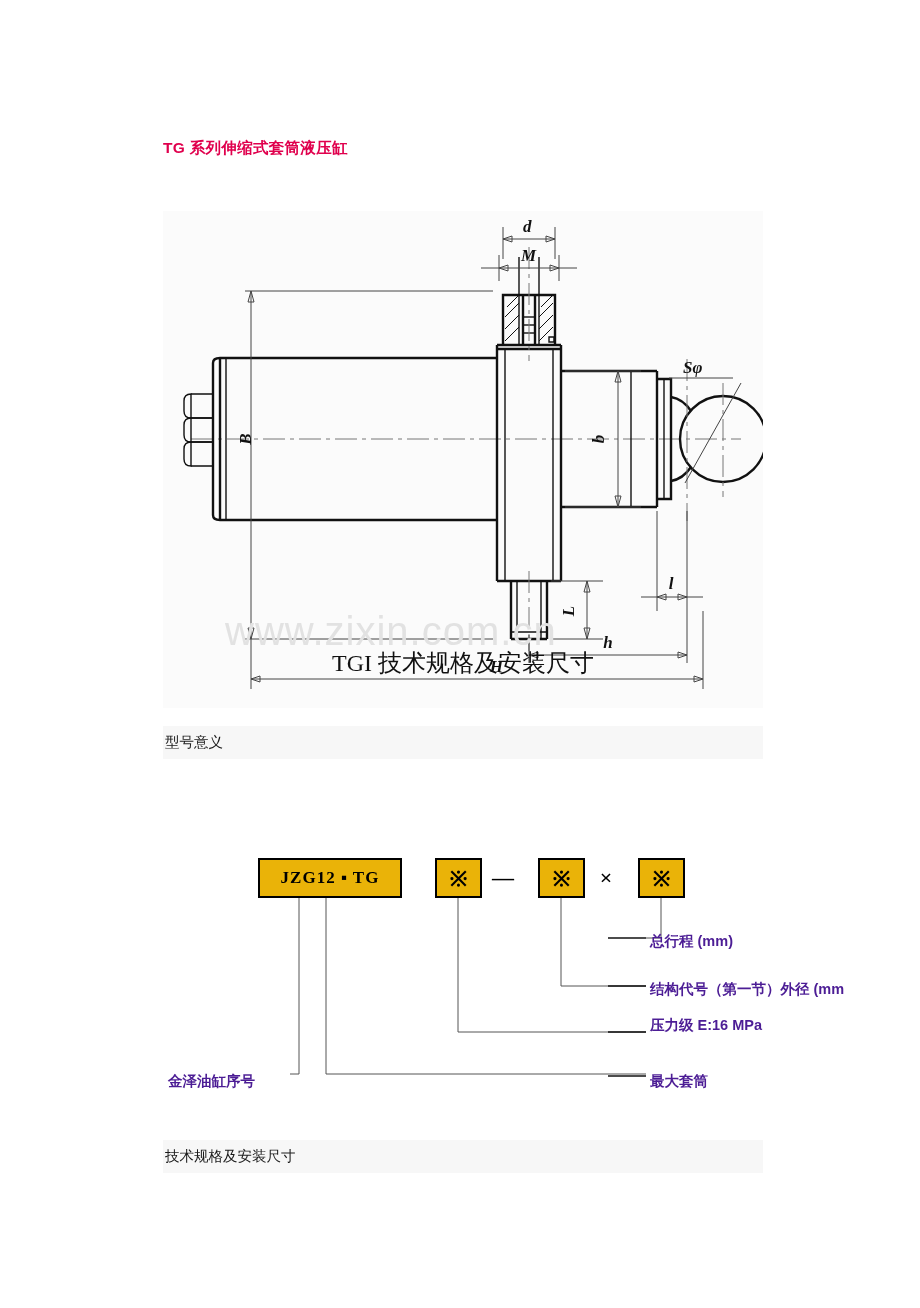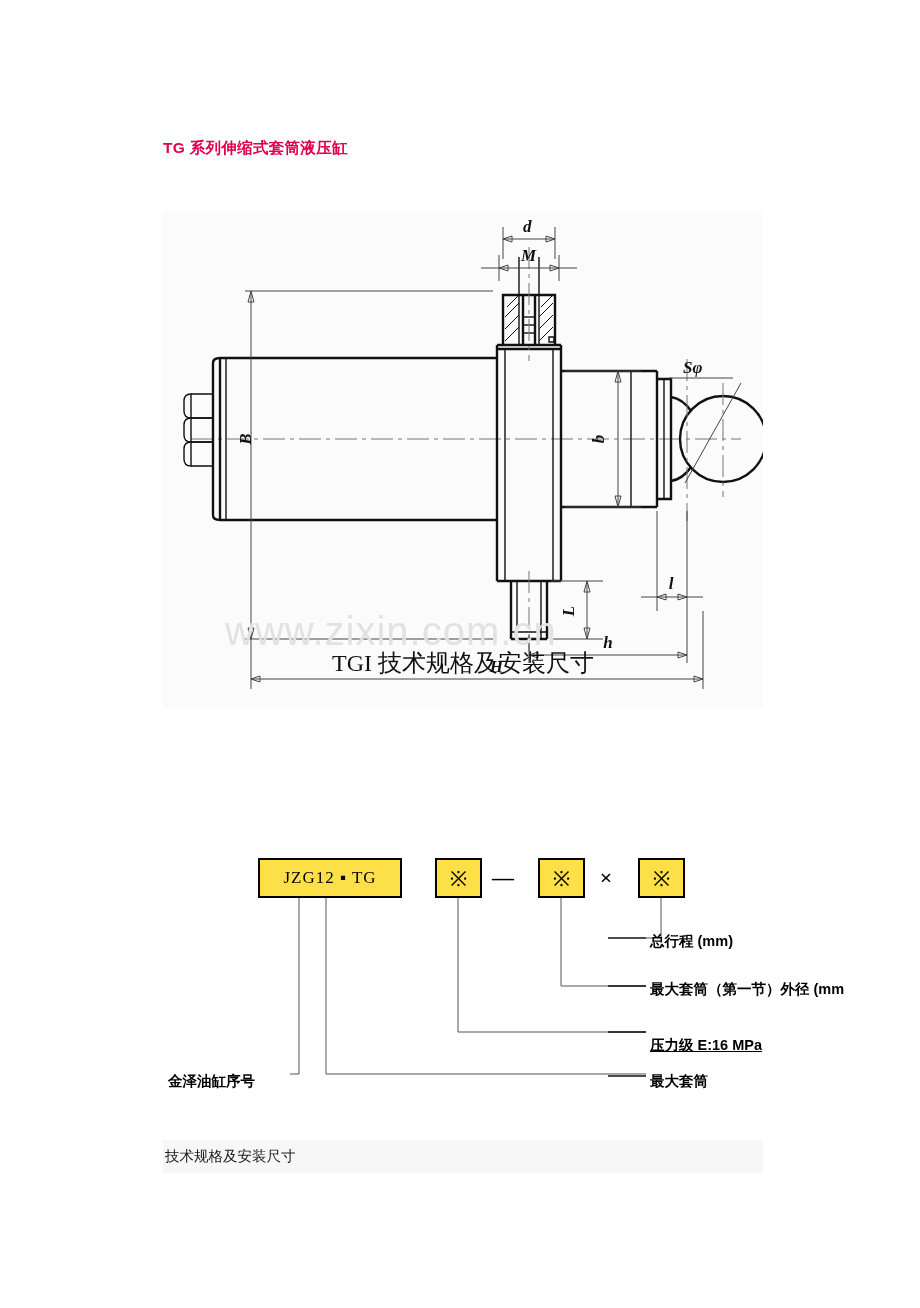--- a/index.html
+++ b/index.html
@@ -107,27 +107,27 @@
   .figure-model .canvas {
     position: absolute;
     left: 0; top: 0;
     width: 757px;
     height: 290px;
   }
 
   .mbox {
     position: absolute;
     border: 2.5px solid #000;
-    background: #fde047;
+    background: #eab308;
     box-sizing: border-box;
     display: flex;
     align-items: center;
     justify-content: center;
     font-family: "Liberation Serif", "DejaVu Serif", serif;
-    font-weight: normal;
+    font-weight: bold;
     color: #000;
   }
   #mbox-code {
     left: 95px; top: 38px;
     width: 144px; height: 40px;
     font-size: 17px;
     letter-spacing: 1px;
   }
   #mbox-s1 { left: 272px; top: 38px; width: 47px; height: 40px; font-size: 21px; }
   #mbox-s2 { left: 375px; top: 38px; width: 47px; height: 40px; font-size: 21px; }
@@ -145,27 +145,27 @@
     width: 30px;
     height: 40px;
   }
   #msep-dash  { left: 325px; top: 38px; }
   #msep-times { left: 428px; top: 38px; }
 
   .mlabel {
     position: absolute;
     font-size: 14.5px;
     font-weight: bold;
-    color: #000000;
+    color: #4c1d95;
     white-space: nowrap;
     font-family: "Liberation Sans", "DejaVu Sans", sans-serif;
   }
   #mlabel-stroke { left: 487px; top: 112px; }
   #mlabel-od     { left: 487px; top: 160px; }
-  #mlabel-press  { left: 487px; top: 216px; text-decoration: underline; }
+  #mlabel-press  { left: 487px; top: 196px; }
   #mlabel-struct { left: 487px; top: 252px; }
   #mlabel-serial { left: 5px;   top: 252px; font-family: Liberation Serif, serif; }
 
   
   svg { display: block; }
   .ln   { stroke: #111; stroke-width: 1.4; fill: none; }
   .ln-b { stroke: #111; stroke-width: 2.4; fill: none; }
   .ln-t { stroke: #555; stroke-width: 1;   fill: none; }
   .dim  { stroke: #444; stroke-width: 1;   fill: none; }
   .cl   { stroke: #777; stroke-width: 1;   fill: none;
@@ -329,20 +329,21 @@
       <path class="dim" d="M 88 468 l 9 -3 l 0 6 Z" fill="#333"></path>
       <path class="dim" d="M 540 468 l -9 -3 l 0 6 Z" fill="#333"></path>
       <text class="dimtext" x="340" y="461" text-anchor="end">H</text>
     </svg>
 
     <div class="watermark">www.zixin.com.cn</div>
 
     <div class="fig-caption">TGI 技术规格及安装尺寸</div>
   </div>
 
+  <div class="section-band" id="band-xinghao">型号意义</div>
 
   <div class="figure-model">
 
     <svg class="canvas" viewBox="0 0 757 290">
 
       <path class="ln-t" d="M 136 78 l 0 176"></path>
       <path class="ln-t" d="M 163 78 l 0 176 l 320 0"></path>
       <path class="ln-t" d="M 295 78 l 0 134 l 188 0"></path>
       <path class="ln-t" d="M 398 78 l 0 88  l 85 0"></path>
       <path class="ln-t" d="M 498 78 l 0 40  l -15 0"></path>
@@ -357,21 +358,21 @@
 
     <div class="mbox" id="mbox-code">JZG12 ▪ TG</div>
 
     <div class="mbox" id="mbox-s1">※</div>
     <div class="msep" id="msep-dash">—</div>
     <div class="mbox" id="mbox-s2">※</div>
     <div class="msep" id="msep-times">×</div>
     <div class="mbox" id="mbox-s3">※</div>
 
     <div class="mlabel" id="mlabel-stroke">总行程 (mm)</div>
-    <div class="mlabel" id="mlabel-od">最大套筒（第一节）外径 (mm</div>
+    <div class="mlabel" id="mlabel-od">结构代号（第一节）外径 (mm</div>
     <div class="mlabel" id="mlabel-press">压力级 E:16 MPa</div>
     <div class="mlabel" id="mlabel-struct">最大套筒</div>
     <div class="mlabel" id="mlabel-serial">金泽油缸序号</div>
   </div>
 
   <div class="section-band" id="band-jishu">技术规格及安装尺寸</div>
 
 </div>
 
 </body></html>

